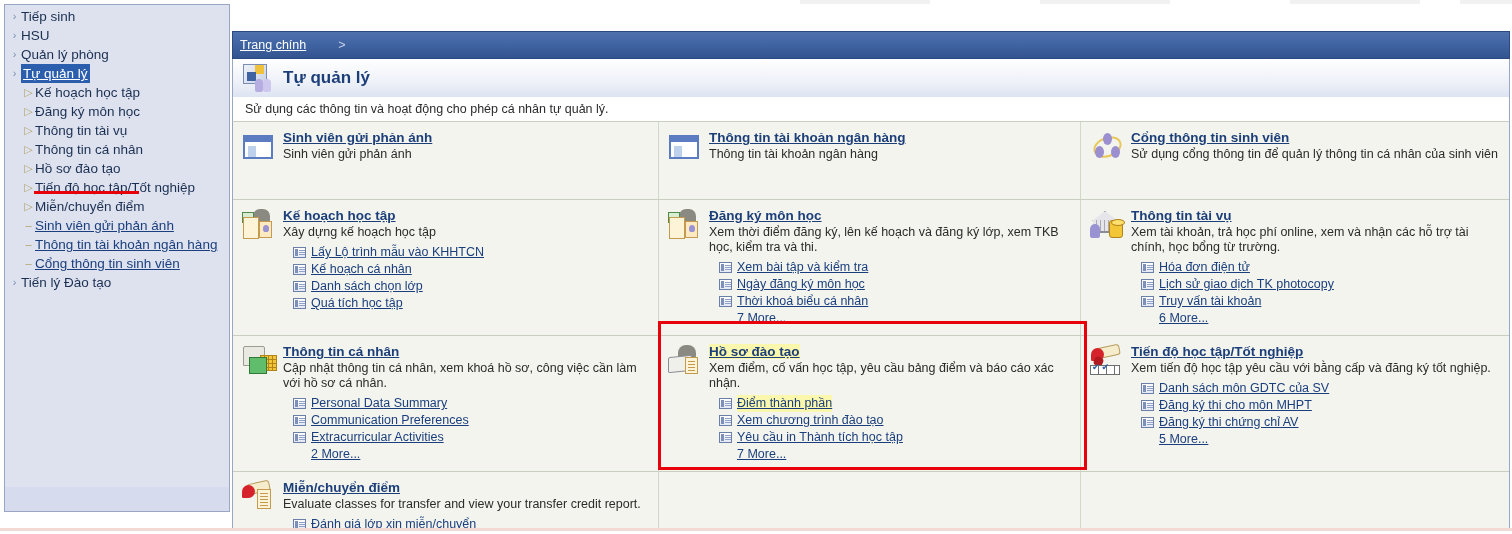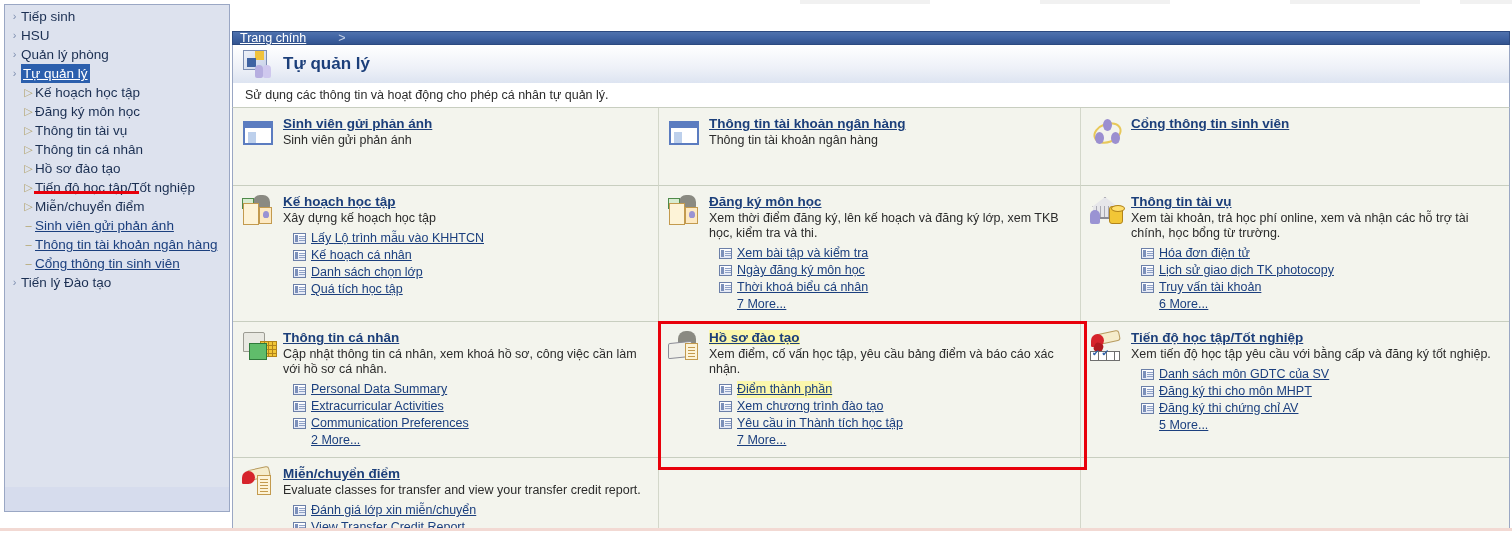--- a/index.html
+++ b/index.html
@@ -91,21 +91,21 @@
   }
 
   
   #main {
     position: absolute;
     left: 232px; top: 31px;
     width: 1278px; height: 493px;
     background: #ffffff;
   }
   .crumb-bar {
-    height: 14px;
+    height: 28px;
     background: linear-gradient(to bottom,#4f72ad 0%, #3f63a2 50%, #33548f 100%);
     border: 1px solid #2c4a80;
     display: flex; align-items: center;
     padding-left: 7px;
     font-size: 12.5px; color: #dbe3f2; gap: 28px;
   }
   .crumb-bar a {
     color: #ffffff; text-decoration: underline;
   }
   .crumb-sep { margin-left: 4px; color: #c7d3e8; }
@@ -435,20 +435,21 @@
               <span class="ic-portal">
                 <span class="ring"></span>
                 <span class="ball b1"></span>
                 <span class="ball b2"></span>
                 <span class="ball b3"></span>
               </span>
             </span>
           </div>
           <div class="ctext">
             <div><a href="#" class="ctitle">Cổng thông tin sinh viên</a></div>
+            <div class="cdesc">Sử dụng cổng thông tin để quản lý thông tin cá nhân của sinh viên</div>
           </div>
         </div>
         <div class="cell">
           <div class="icon">
             <span style="position: absolute; left: 0px; top: 0px; width: 38px; height: 36px;">
               <span class="ic-plan">
                 <span class="ppl"></span>
                 <span class="grid2"></span>
                 <span class="sheet"></span>
                 <span class="card"></span>
@@ -553,25 +554,25 @@
           <div class="ctext">
             <div><a href="#" class="ctitle">Thông tin cá nhân</a></div>
             <div class="cdesc">Cập nhật thông tin cá nhân, xem khoá hồ sơ, công việc cần làm với hồ sơ cá nhân.</div>
             <div class="sublinks">
               <div class="sublink">
                 <span class="li-ico"></span>
                 <a href="#">Personal Data Summary</a>
               </div>
               <div class="sublink">
                 <span class="li-ico"></span>
+                <a href="#">Communication Preferences</a>
+              </div>
+              <div class="sublink">
+                <span class="li-ico"></span>
                 <a href="#">Extracurricular Activities</a>
-              </div>
-              <div class="sublink">
-                <span class="li-ico"></span>
-                <a href="#">Communication Preferences</a>
               </div>
             </div>
             <div class="morelink"><a href="#">2 More...</a></div>
           </div>
         </div>
         <div class="cell">
           <div class="icon">
             <span style="position: absolute; left: 0px; top: 0px; width: 38px; height: 36px;">
               <span class="ic-folder">
                 <span class="ppl2"></span>

